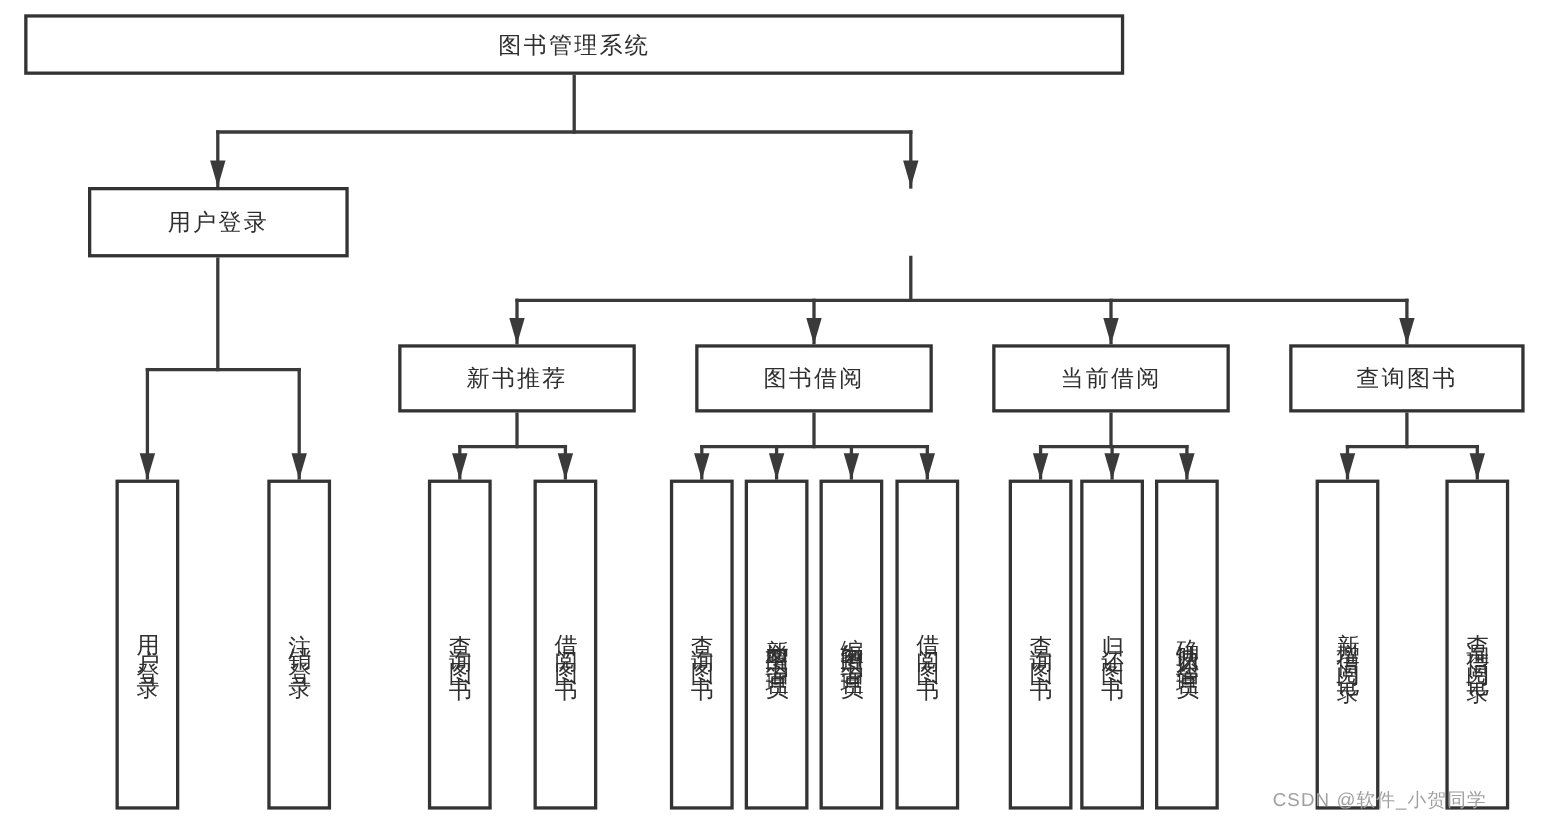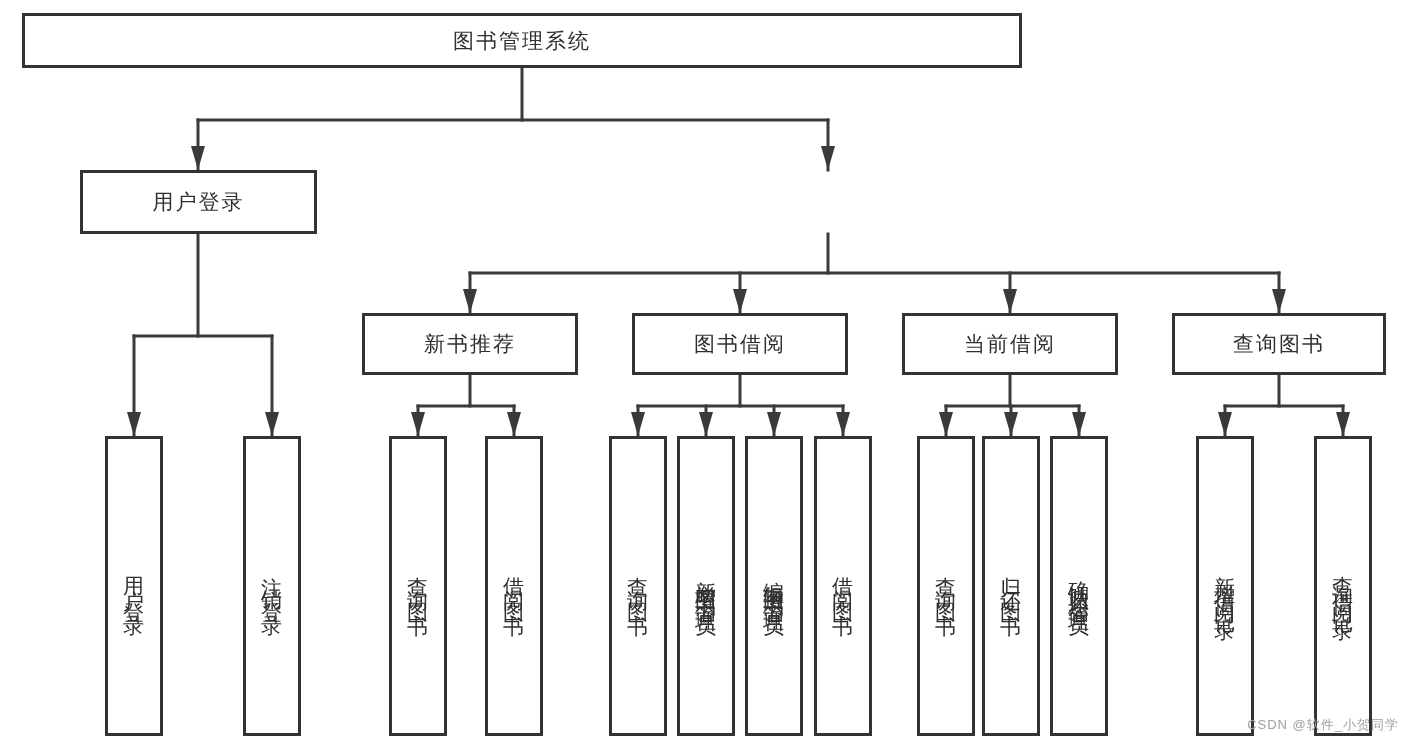--- a/index.html
+++ b/index.html
@@ -19,22 +19,21 @@
   .hlabel { font-size:21px; color:var(--text,#2f2f2f); letter-spacing:2px; white-space:nowrap; }
   .vlabel {
     writing-mode:vertical-rl; text-orientation:mixed;
     font-size:21px; color:var(--text,#2f2f2f); letter-spacing:13px; line-height:1;
     white-space:nowrap;
   }
   .vlabel.mid   { letter-spacing:9px; }
   .vlabel.dense { letter-spacing:5px; }
   .watermark {
     position:absolute; left:1157px; top:716px; width:242px;
-    font-size:13px; color:var(--wm,#a0a0a0); letter-spacing:1px; white-space:nowrap;
-    text-align:right;
+    font-size:17px; color:var(--wm,#a0a0a0); letter-spacing:1px; white-space:nowrap;
   }
 </style>
 </head>
 <body>
 
 <div class="canvas">
 
   <svg class="wires" width="1405" height="747" viewBox="0 0 1405 747" aria-hidden="true">
     <defs>
       <marker id="arw" markerUnits="userSpaceOnUse" viewBox="0 0 26 16" markerWidth="26" markerHeight="16" refX="25" refY="8" orient="auto">

